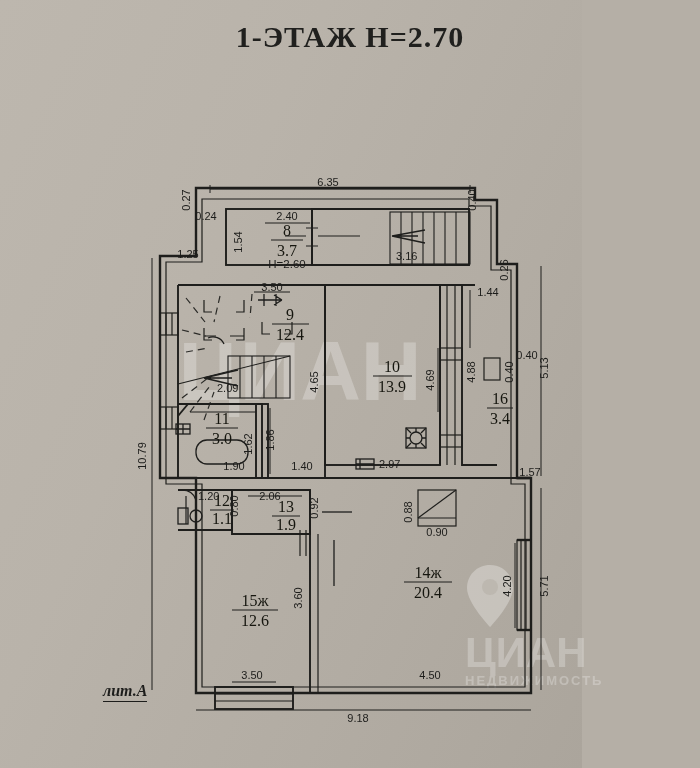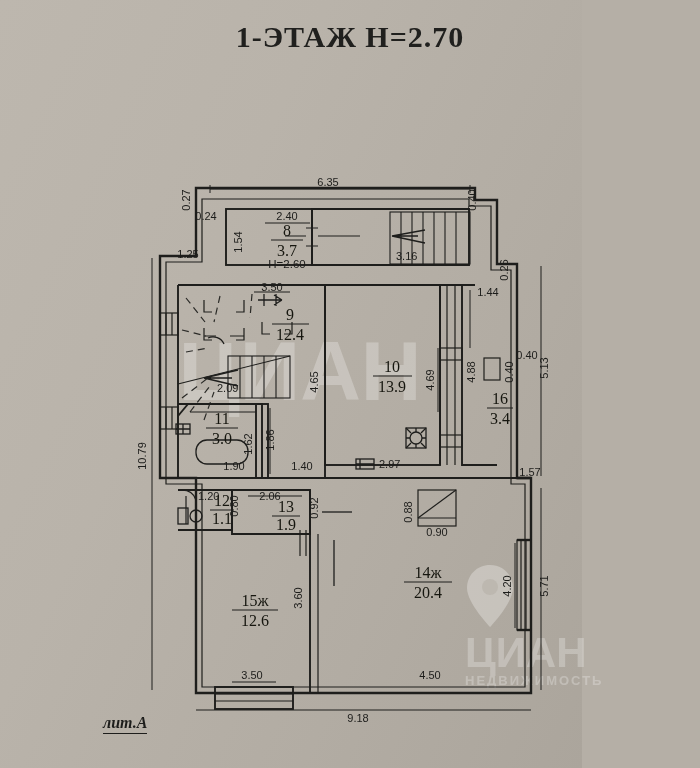--- a/index.html
+++ b/index.html
@@ -35,21 +35,20 @@
     position: absolute;
     left: 103px;
     top: 682px;
     font-family: "Liberation Serif", serif;
     font-style: italic;
     font-weight: 700;
     font-size: 16px;
     color: #1d1d1b;
     border-bottom: 1.6px solid #1d1d1b;
     padding-bottom: 1px;
-    margin-top: 32px;
   }
   svg#plan {
     position: absolute;
     left: 0;
     top: 0;
   }
   .wall { stroke: #1e1e1c; fill: none; }
   .w-out { stroke-width: 2.4; }
   .w-in  { stroke-width: 1.9; }
   .w-thin{ stroke-width: 1.2; }

